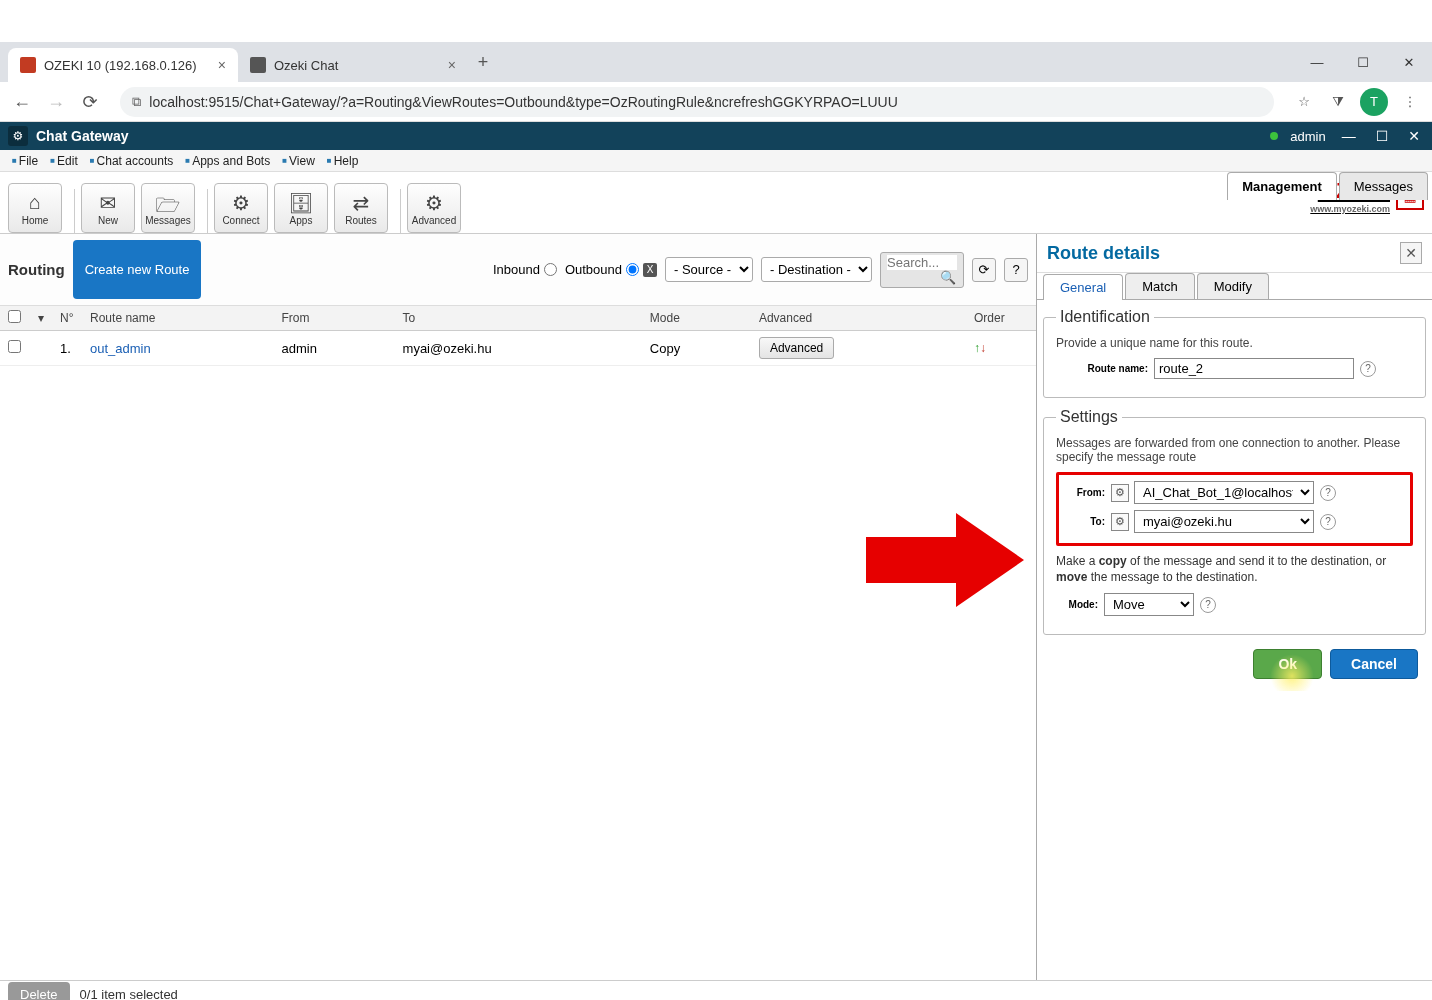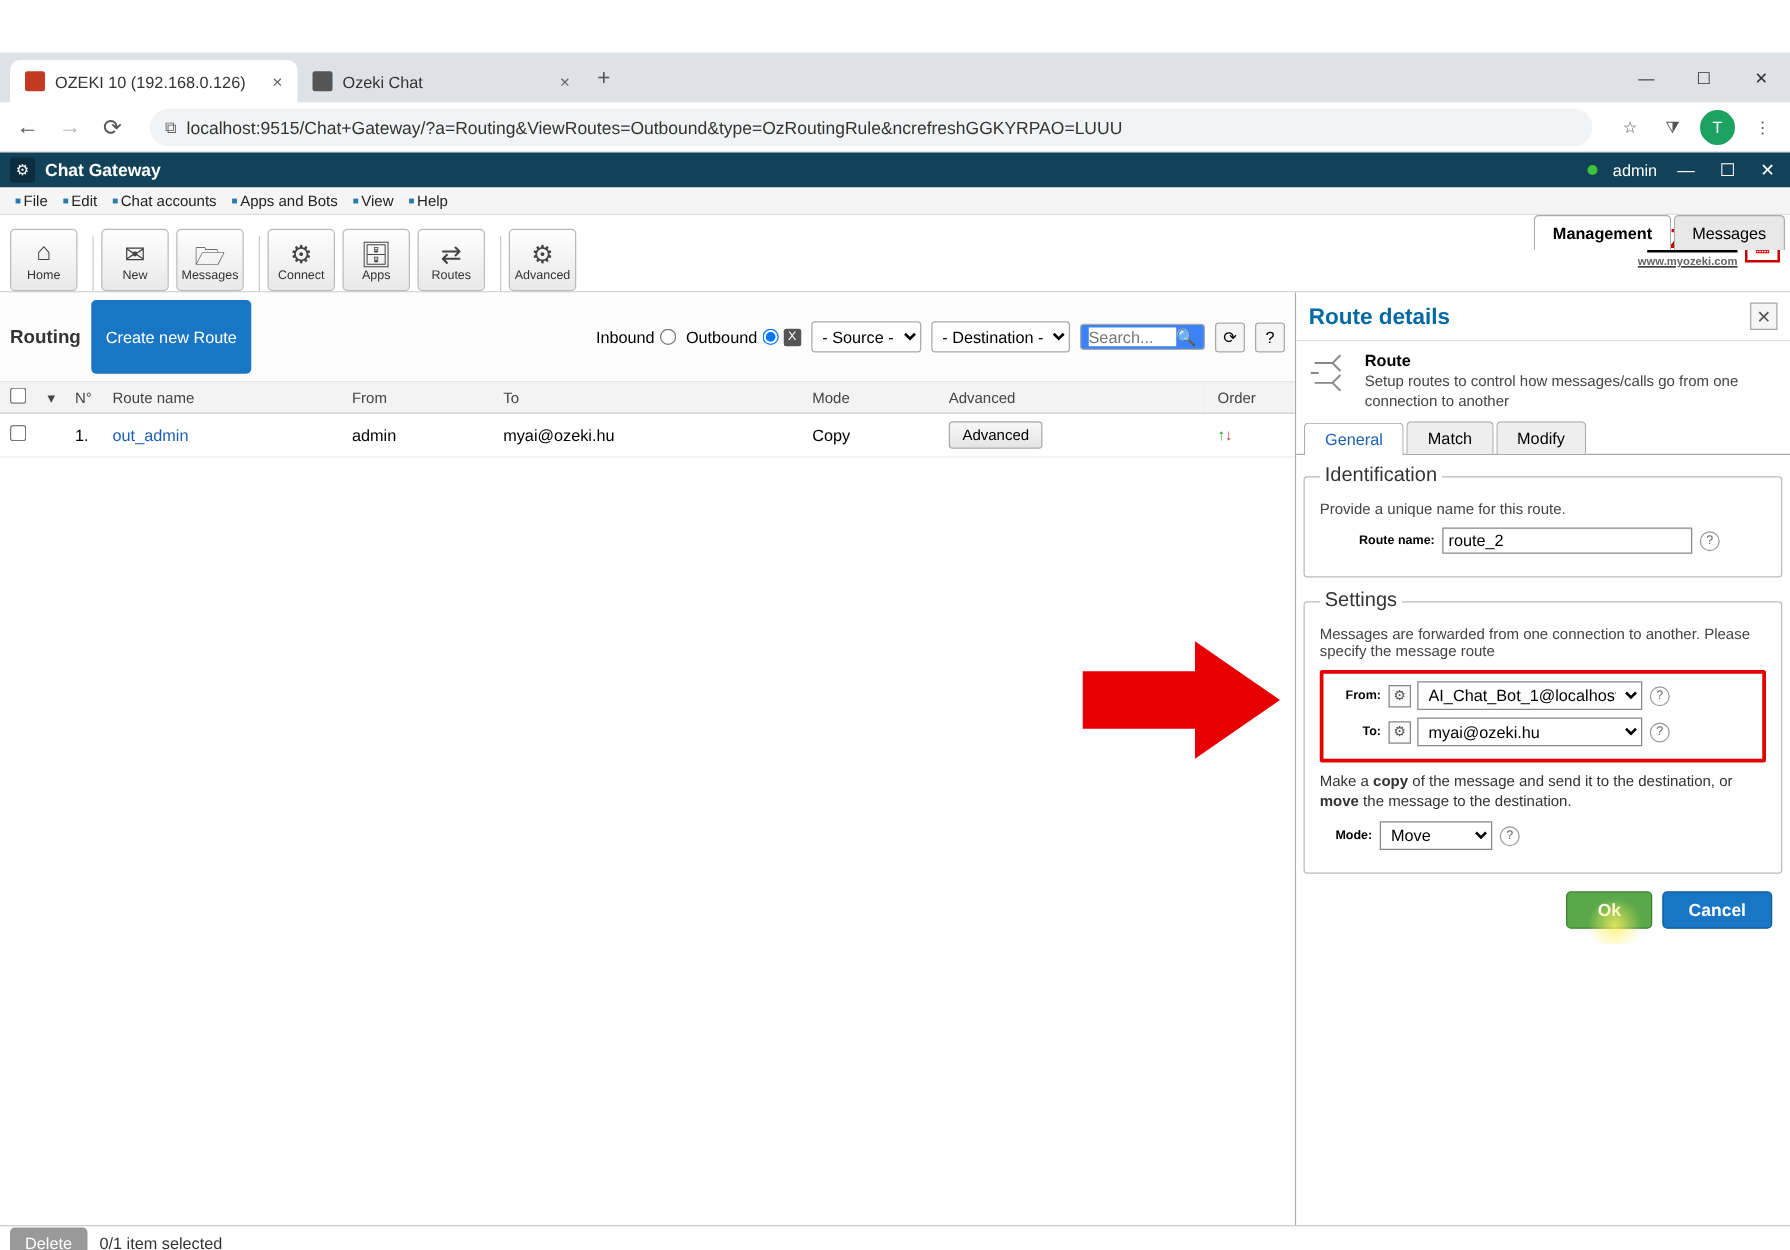--- a/index.html
+++ b/index.html
@@ -59,21 +59,21 @@
 
 
 .filter-row { display: flex; align-items: center; padding: 6px 8px; gap: 8px; border-bottom: 1px solid #ddd; background: #fdfdfd; }
 .filter-row .routing-label { font-size: 15px; font-weight: bold; color: #333; }
 .create-btn { background: #1976c5; color: #fff; border: none; border-radius: 4px; padding: 22px 12px; font-size: 13px; cursor: pointer; }
 .filter-row .spacer { flex: 1; }
 .filter-radio { display: flex; align-items: center; gap: 4px; }
 .filter-radio input { }
 .filter-radio .x-badge { background: #555; color: #fff; width: 14px; height: 14px; border-radius: 2px; display: flex; align-items: center; justify-content: center; font-size: 10px; }
 .filter-select { border: 1px solid #aaa; border-radius: 3px; padding: 3px 4px; font-size: 13px; background: #fff; }
-.search-box { display: flex; align-items: flex-end; border: 1px solid #aaa; border-radius: 3px; padding: 2px 6px; background: #3b82f6; }
+.search-box { display: flex; align-items: flex-end; border: 1px solid #aaa; border-radius: 3px; padding: 2px 6px; background: #e5e5e5; flex-direction: column; }
 .search-box input { border: none; outline: none; width: 70px; font-size: 13px; }
 .icon-btn { width: 24px; height: 24px; border: 1px solid #aaa; border-radius: 3px; display: flex; align-items: center; justify-content: center; background: #f5f5f5; cursor: pointer; font-size: 13px; }
 
 
 .routes-table { width: 100%; border-collapse: collapse; font-size: 13px; }
 .routes-table th { background: #f3f3f3; border-bottom: 1px solid #ccc; text-align: left; padding: 4px 8px; font-weight: normal; color: #444; font-size: 12px; }
 .routes-table td { padding: 6px 8px; border-bottom: 1px solid #eee; }
 .routes-table .link { color: #1a5fb4; cursor: pointer; }
 .adv-btn { background: linear-gradient(#f8f8f8,#e4e4e4); border: 1px solid #aaa; border-radius: 3px; padding: 3px 10px; cursor: pointer; font-size: 12px; }
 .order-arrows { color: #2a9d2a; font-size: 12px; }
@@ -311,31 +311,20 @@
         </tr>
       </tbody>
     </table>
   </div>
 
   <div class="right-pane">
     <div class="rp-header">
       <span class="title">Route details</span>
       <span class="close">✕</span>
     </div>
-    <div class="rp-desc">
-      <div class="route-icon">
-        <svg viewBox="0 0 44 44" fill="none" stroke-width="2">
-            <path d="M6 12 h18 l8 8 m-8 -8 l8 -8 M6 32 h18 l8 -8 m-8 8 l8 8 M2 22 h8"></path>
-          </svg>
-      </div>
-      <div class="txt">
-        <div class="h">Route</div>
-        <div class="d">Setup routes to control how messages/calls go from one connection to another</div>
-      </div>
-    </div>
     <div class="rp-tabs">
       <div class="rp-tab active">General</div>
       <div class="rp-tab">Match</div>
       <div class="rp-tab">Modify</div>
     </div>
     <div class="rp-body">
       <fieldset>
         <legend>Identification</legend>
         <div class="hint">Provide a unique name for this route.</div>
         <div class="form-row">

